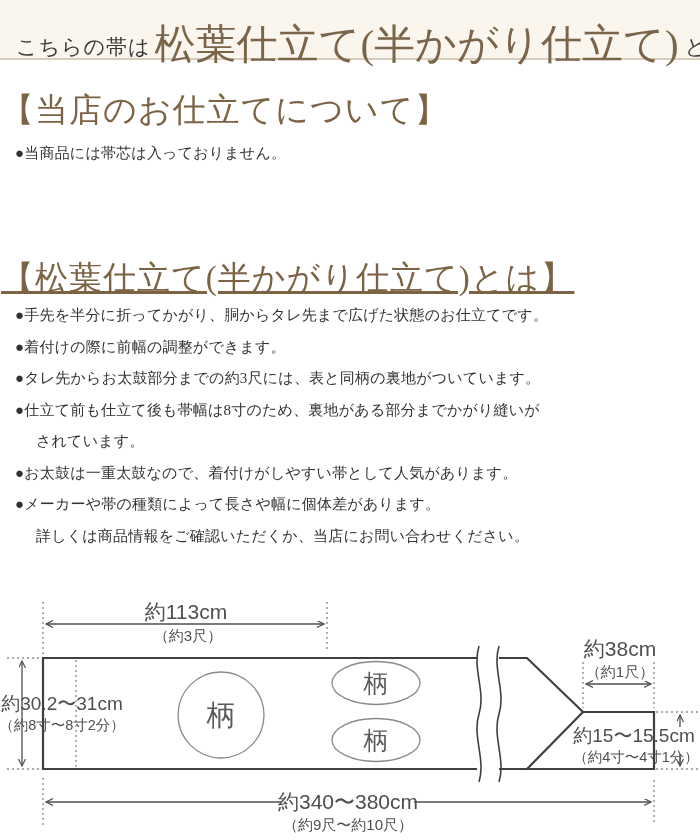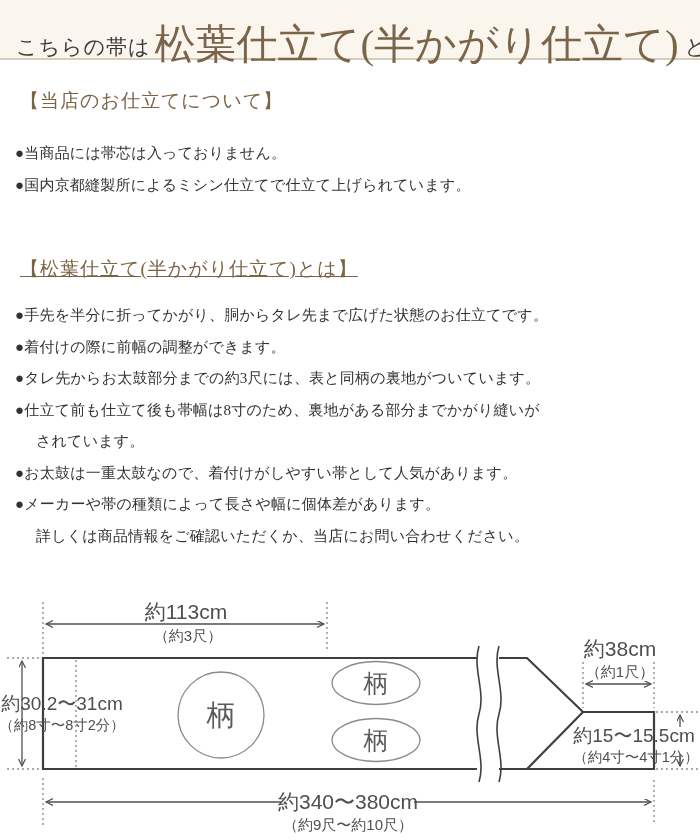--- a/index.html
+++ b/index.html
@@ -21,22 +21,22 @@
   .hdr-prefix,.hdr-suffix{
     font-size:21px;color:#3b3b3b;letter-spacing:1px;
     position:relative;top:40px;line-height:0;
   }
   .hdr-title{
     font-size:41px;color:#7b654a;letter-spacing:0px;
     position:relative;top:44px;line-height:0;margin:0 6px 0 4px;
   }
   
   .sec-heading{
-    position:absolute;left:20px;margin:0;
-    font-size:19px;font-weight:normal;color:#7c6344;
+    position:absolute;left:1px;margin:0;
+    font-size:33px;font-weight:normal;color:#7c6344;
     letter-spacing:1px;white-space:nowrap;
   }
   #heading1{top:88px;}
   #heading2{top:256px;text-decoration:underline;}
   
   .bullets{position:absolute;left:15px;color:#333333;}
   #bullets1{top:138px;}
   #bullets2{top:300px;}
   .bline{
     font-size:15px;line-height:31.5px;white-space:nowrap;
@@ -61,21 +61,20 @@
   <div class="header-inner">
     <span class="hdr-prefix">こちらの帯は</span>
     <span class="hdr-title">松葉仕立て(半かがり仕立て)</span>
     <span class="hdr-suffix">となります</span>
   </div>
 </div>
 
 <h2 class="sec-heading" id="heading1">【当店のお仕立てについて】</h2>
 <div class="bullets" id="bullets1">
   <div class="bline">●当商品には帯芯は入っておりません。</div>
-  <div class="bline">●国内京都縫製所によるミシン仕立てで仕立て上げられています。</div>
 </div>
 
 <h2 class="sec-heading" id="heading2">【松葉仕立て(半かがり仕立て)とは】</h2>
 <div class="bullets" id="bullets2">
   <div class="bline">●手先を半分に折ってかがり、胴からタレ先まで広げた状態のお仕立てです。</div>
   <div class="bline">●着付けの際に前幅の調整ができます。</div>
   <div class="bline">●タレ先からお太鼓部分までの約3尺には、表と同柄の裏地がついています。</div>
   <div class="bline">●仕立て前も仕立て後も帯幅は8寸のため、裏地がある部分までかがり縫いが</div>
   <div class="bline cont">されています。</div>
   <div class="bline">●お太鼓は一重太鼓なので、着付けがしやすい帯として人気があります。</div>

